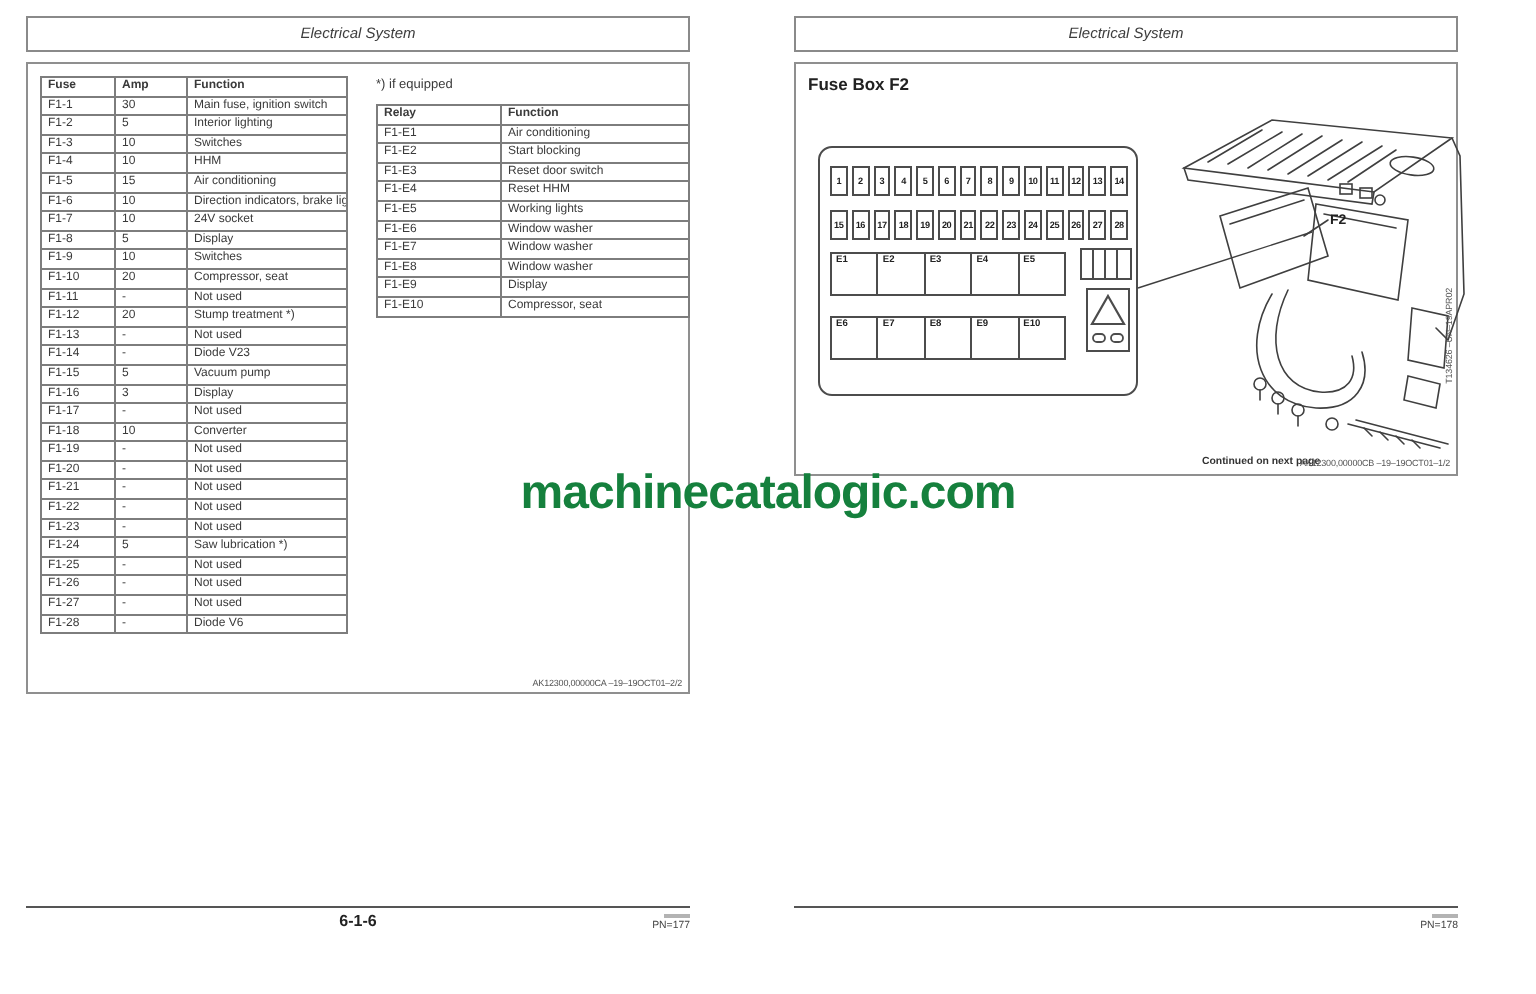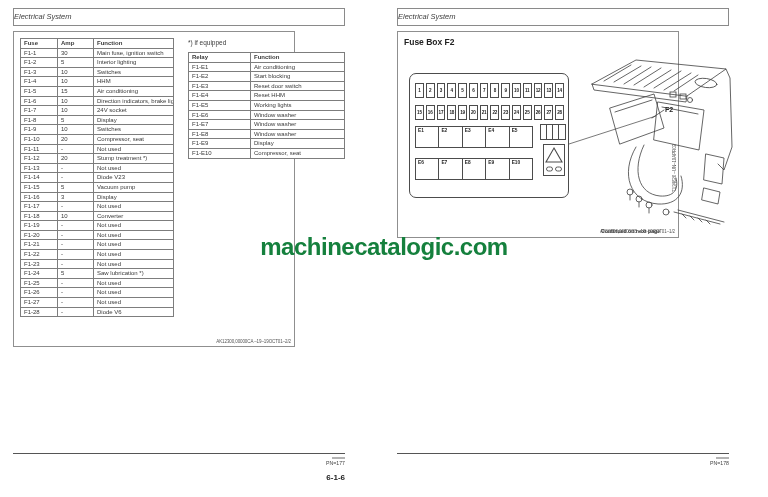--- a/index.html
+++ b/index.html
@@ -2,23 +2,23 @@
 <html><head>
 <meta charset="utf-8">
 <style>
   * { box-sizing: border-box; }
   html,body { margin:0; padding:0; background:#fff; }
   body { font-family:"Liberation Sans", sans-serif; color:#333; }
   .sheet { position:relative; width:768px; height:497px; background:#fff; overflow:hidden; }
 
   
   .hdr-box { position:absolute; top:8px; width:332px; height:18px; border:1px solid #8a8a8a; background:#fff; }
-  .hdr-title { font-style:italic; font-size:7.5px; line-height:16px; text-align:left; color:#3c3c3c; }
-
-  .content-box { position:absolute; top:31px; width:282px; border:1px solid #8f8f8f; background:#fff; }
+  .hdr-title { font-style:italic; font-size:7.5px; line-height:16px; text-align:center; color:#3c3c3c; }
+
+  .content-box { position:absolute; top:31px; width:332px; border:1px solid #8f8f8f; background:#fff; }
   .content-left  { left:13px;  height:316px; }
   .content-right { left:397px; height:207px; }
 
   table { border-collapse:collapse; table-layout:fixed; background:#fff; }
   th, td { border:1px solid #7d7d7d; font-size:6px; line-height:1.1; padding:1px 0 1px 3px;
            text-align:left; white-space:nowrap; overflow:hidden; color:#3a3a3a; }
   th { font-weight:bold; }
   .fuse-table { position:absolute; left:6px; top:6px; width:153px; }
   .fuse-table td, .fuse-table th { height:8.4px; }
   .note { position:absolute; left:174px; top:7px; font-size:6.5px; color:#3a3a3a; }
@@ -47,21 +47,21 @@
   .overlay-svg { position:absolute; left:0; top:0; pointer-events:none; }
   .machine-svg { position:absolute; left:188px; top:20px; }
   .fig-code { position:absolute; right:1px; top:112px; writing-mode:vertical-rl; transform:rotate(180deg);
               font-size:4.5px; color:#555; letter-spacing:-0.1px; }
   .continued { position:absolute; left:203px; bottom:3px; font-size:5.2px; font-weight:bold; color:#333; }
   .doc-code-r { position:absolute; right:3px; bottom:3px; font-size:4.5px; letter-spacing:-0.1px; color:#555; }
 
   
   .footer { position:absolute; top:453px; width:332px; border-top:1px solid #555; }
   .footer-left { left:13px; } .footer-right { left:397px; }
-  .page-num { text-align:right; font-size:8px; font-weight:bold; margin-top:19px; color:#222; }
+  .page-num { text-align:center; font-size:8px; font-weight:bold; margin-top:2px; color:#222; }
   .pn-block { position:absolute; right:0; top:3px; text-align:right; }
   .pn-mark { width:13px; height:2px; background:#b3b3b3; margin:0 0 1px auto; }
   .pn-text { font-size:5.2px; color:#444; }
 
   
   .watermark { position:absolute; left:384px; top:233px; transform:translateX(-50%);
                font-size:24px; font-weight:bold; letter-spacing:-0.5px; white-space:nowrap; z-index:10; }
 </style>
 </head>
 <body>

